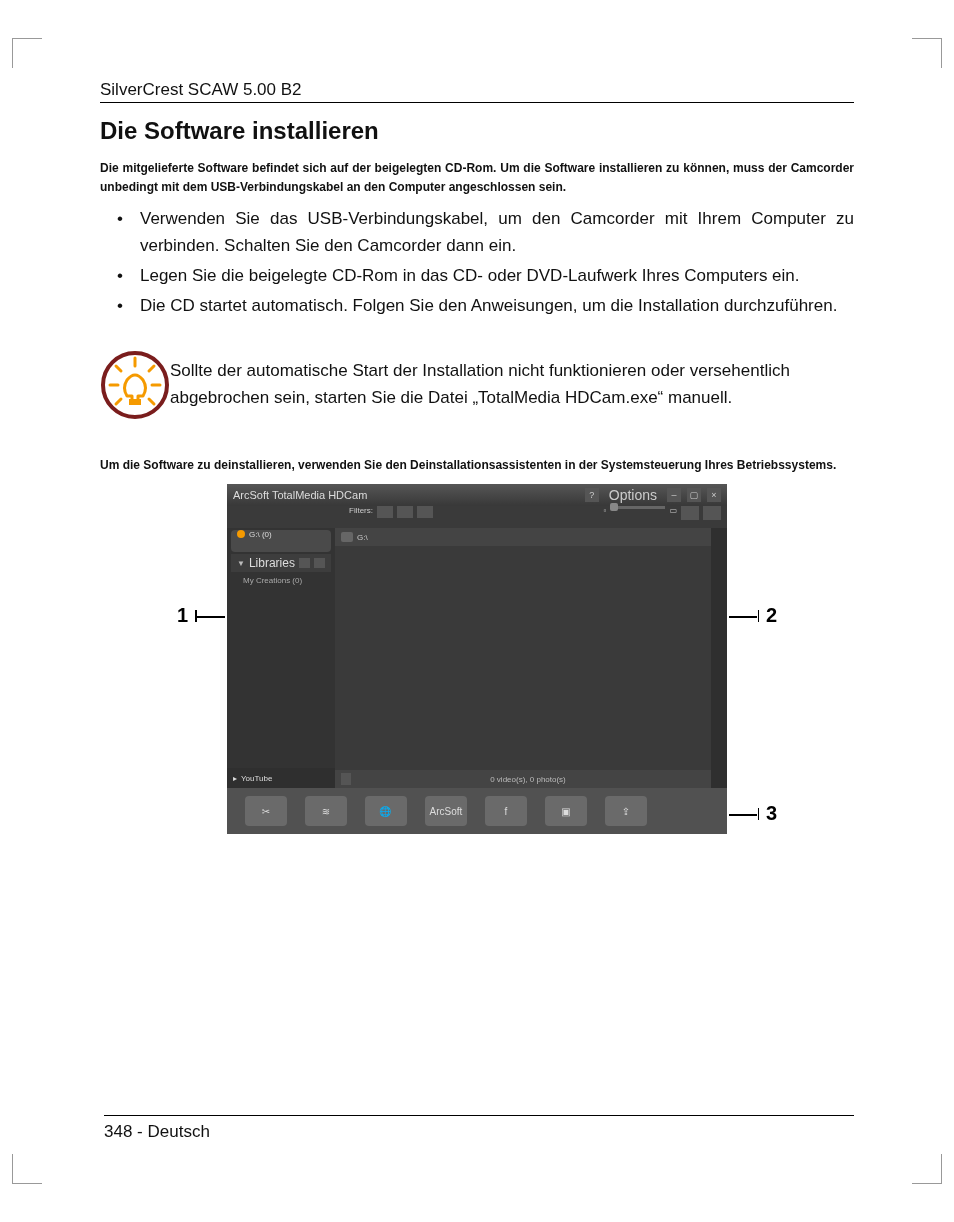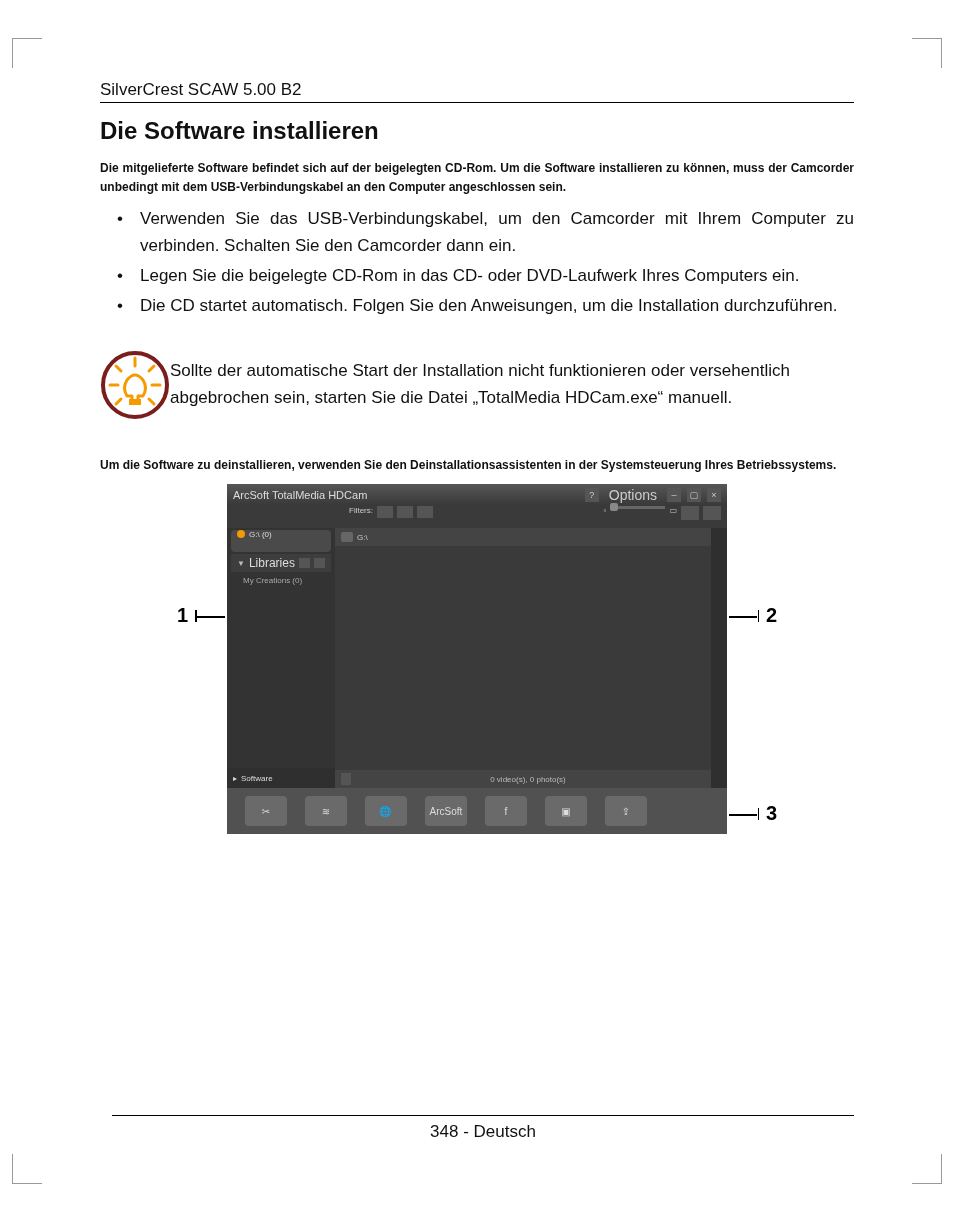--- a/index.html
+++ b/index.html
@@ -53,21 +53,21 @@
   .content { flex:1; background:#3a3a3a; }
   .statusbar { height:18px; background:#444; display:flex; align-items:center; padding:0 6px; color:#bbb; font-size:8px; }
   .statusbar .trash { width:10px; height:12px; background:#555; margin-right:auto; }
   .statusbar .txt { margin: 8px auto; }
   .rightpanel { width:16px; background:#2f2f2f; }
   .bottombar { height:46px; background:#515151; display:flex; align-items:center; gap:18px; padding:0 18px; }
   .bicon { width:42px; height:30px; background:#6a6a6a; border-radius:4px; display:flex; align-items:center; justify-content:center; color:#ddd; font-size:10px; }
   .callout { position:absolute; font-size:20px; font-weight:700; color:#000; }
   .callout-line { position:absolute; background:#000; }
   .callout-cap { position:absolute; background:#000; }
-  .footer { position:absolute; left:112px; right:100px; bottom:80px;text-align:center; }
+  .footer { position:absolute; left:104px; right:100px; bottom:80px; }
   .footer .hr2 { border:none; border-top:1px solid #000; margin-bottom:6px; }
   .footer .pg { font-size:17px; }
 </style>
 </head>
 <body>
 <div class="page">
 
   <div class="crop-tl top-left"></div>
   <div class="crop-tl top-right"></div>
   <div class="crop-tl bot-left"></div>
@@ -161,21 +161,21 @@
           <div class="group">
             <span class="tri">▼</span>
             <span class="t">Libraries</span>
             <div class="ic"></div>
             <div class="ic"></div>
           </div>
           <div class="sub">My Creations (0)</div>
           <div class="fill"></div>
           <div class="computer-row">
             <span>▸</span>
-            <span>Software</span>
+            <span>YouTube</span>
           </div>
         </div>
         <div class="main">
           <div class="pathbar">
             <div class="ic"></div>
             <span>G:\</span>
           </div>
           <div class="content"></div>
           <div class="statusbar">
             <div class="trash"></div>

